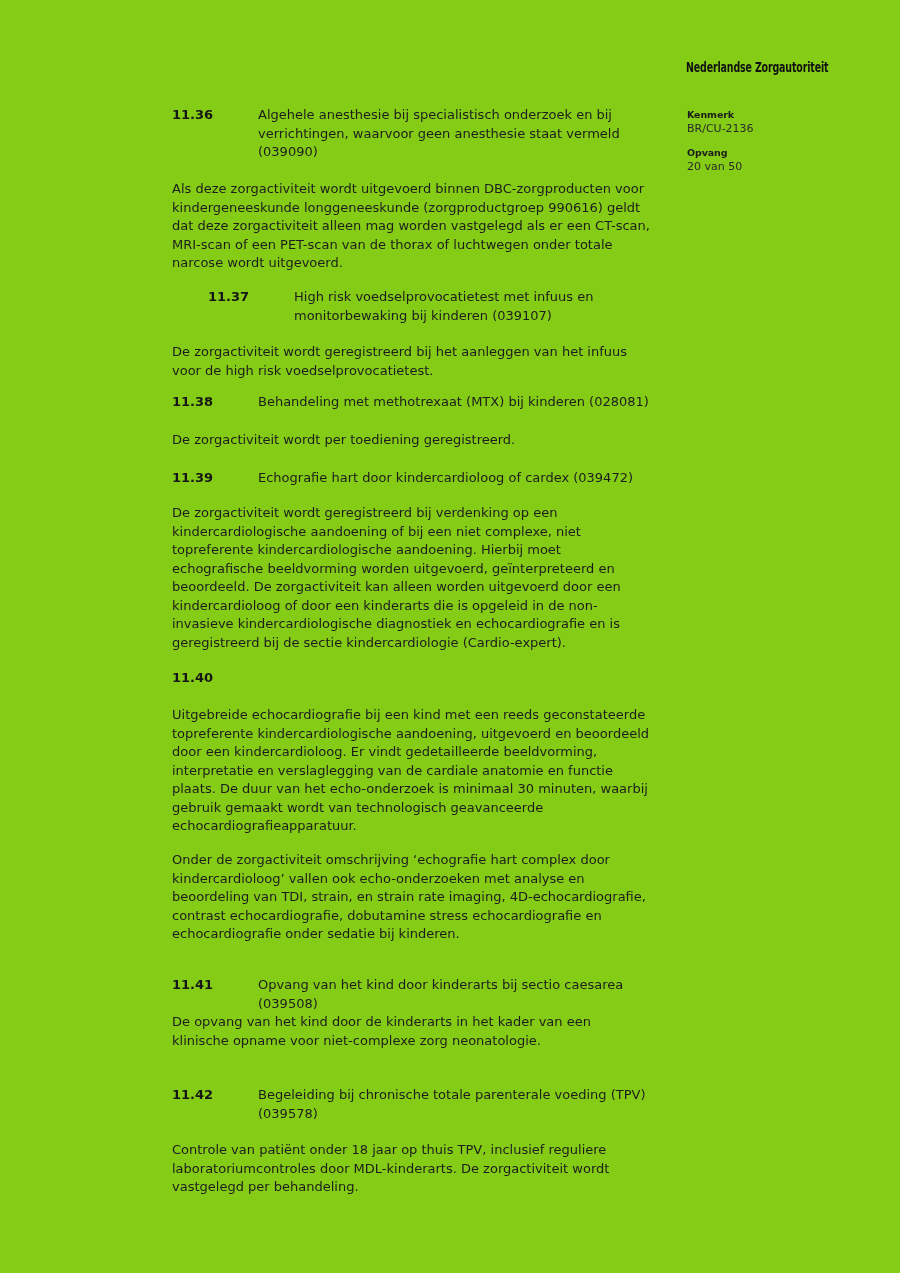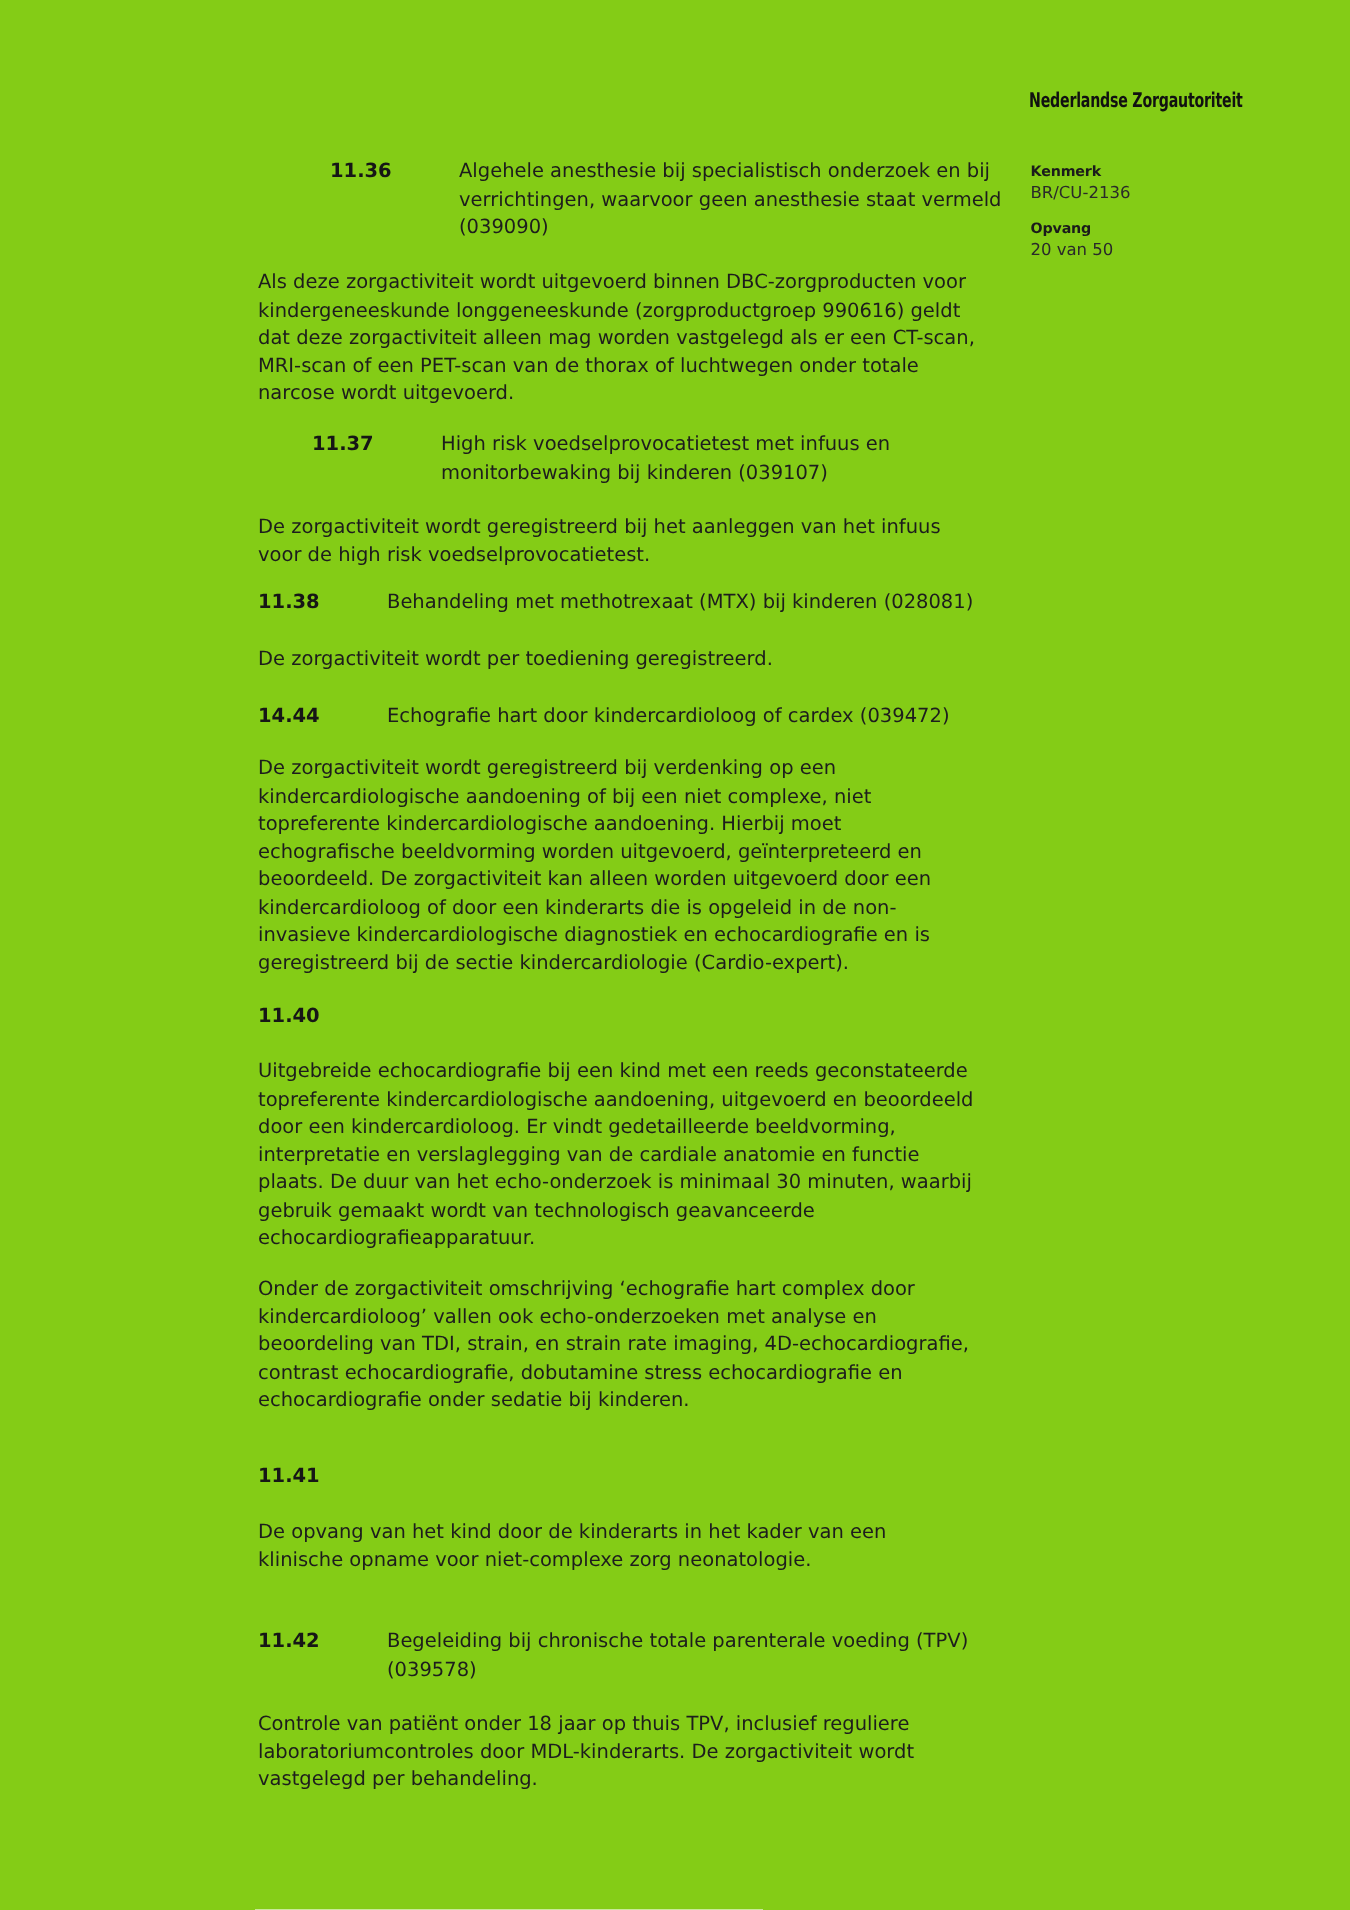--- a/index.html
+++ b/index.html
@@ -86,21 +86,21 @@
 <div id="page">
 
   <div class="brand">Nederlandse Zorgautoriteit</div>
 
   <div id="kenmerk-label" class="side-label">Kenmerk</div>
   <div id="kenmerk-value" class="side-value">BR/CU-2136</div>
   <div id="pagina-label" class="side-label">Opvang</div>
   <div id="pagina-value" class="side-value">20 van 50</div>
 
   <div id="content">
-      <div class="section-heading" style="top: 106px; margin-left: 48px;">
+      <div class="section-heading" style="top: 106px;">
         <span class="section-number">11.36</span>
         <span class="section-title">Algehele anesthesie bij specialistisch onderzoek en bij
 verrichtingen, waarvoor geen anesthesie staat vermeld
 (039090)</span>
       </div>
       <div class="paragraph" style="top: 180px;">Als deze zorgactiviteit wordt uitgevoerd binnen DBC-zorgproducten voor
 kindergeneeskunde longgeneeskunde (zorgproductgroep 990616) geldt
 dat deze zorgactiviteit alleen mag worden vastgelegd als er een CT-scan,
 MRI-scan of een PET-scan van de thorax of luchtwegen onder totale
 narcose wordt uitgevoerd.</div>
@@ -110,21 +110,21 @@
 monitorbewaking bij kinderen (039107)</span>
       </div>
       <div class="paragraph" style="top: 343px;">De zorgactiviteit wordt geregistreerd bij het aanleggen van het infuus
 voor de high risk voedselprovocatietest.</div>
       <div class="section-heading" style="top: 393px;">
         <span class="section-number">11.38</span>
         <span class="section-title">Behandeling met methotrexaat (MTX) bij kinderen (028081)</span>
       </div>
       <div class="paragraph" style="top: 431px;">De zorgactiviteit wordt per toediening geregistreerd.</div>
       <div class="section-heading" style="top: 469px;">
-        <span class="section-number">14.44</span>
+        <span class="section-number">11.39</span>
         <span class="section-title">Echografie hart door kindercardioloog of cardex (039472)</span>
       </div>
       <div class="paragraph" style="top: 504px;">De zorgactiviteit wordt geregistreerd bij verdenking op een
 kindercardiologische aandoening of bij een niet complexe, niet
 topreferente kindercardiologische aandoening. Hierbij moet
 echografische beeldvorming worden uitgevoerd, geïnterpreteerd en
 beoordeeld. De zorgactiviteit kan alleen worden uitgevoerd door een
 kindercardioloog of door een kinderarts die is opgeleid in de non-
 invasieve kindercardiologische diagnostiek en echocardiografie en is
 geregistreerd bij de sectie kindercardiologie (Cardio-expert).</div>
@@ -138,20 +138,22 @@
 plaats. De duur van het echo-onderzoek is minimaal 30 minuten, waarbij
 gebruik gemaakt wordt van technologisch geavanceerde
 echocardiografieapparatuur.</div>
       <div class="paragraph" style="top: 851px;">Onder de zorgactiviteit omschrijving ‘echografie hart complex door
 kindercardioloog’ vallen ook echo-onderzoeken met analyse en
 beoordeling van TDI, strain, en strain rate imaging, 4D-echocardiografie,
 contrast echocardiografie, dobutamine stress echocardiografie en
 echocardiografie onder sedatie bij kinderen.</div>
       <div class="section-heading" style="top: 976px;">
         <span class="section-number">11.41</span>
+        <span class="section-title">Opvang van het kind door kinderarts bij sectio caesarea
+(039508)</span>
       </div>
       <div class="paragraph" style="top: 1013px;">De opvang van het kind door de kinderarts in het kader van een
 klinische opname voor niet-complexe zorg neonatologie.</div>
       <div class="section-heading" style="top: 1086px;">
         <span class="section-number">11.42</span>
         <span class="section-title">Begeleiding bij chronische totale parenterale voeding (TPV)
 (039578)</span>
       </div>
       <div class="paragraph" style="top: 1141px;">Controle van patiënt onder 18 jaar op thuis TPV, inclusief reguliere
 laboratoriumcontroles door MDL-kinderarts. De zorgactiviteit wordt

